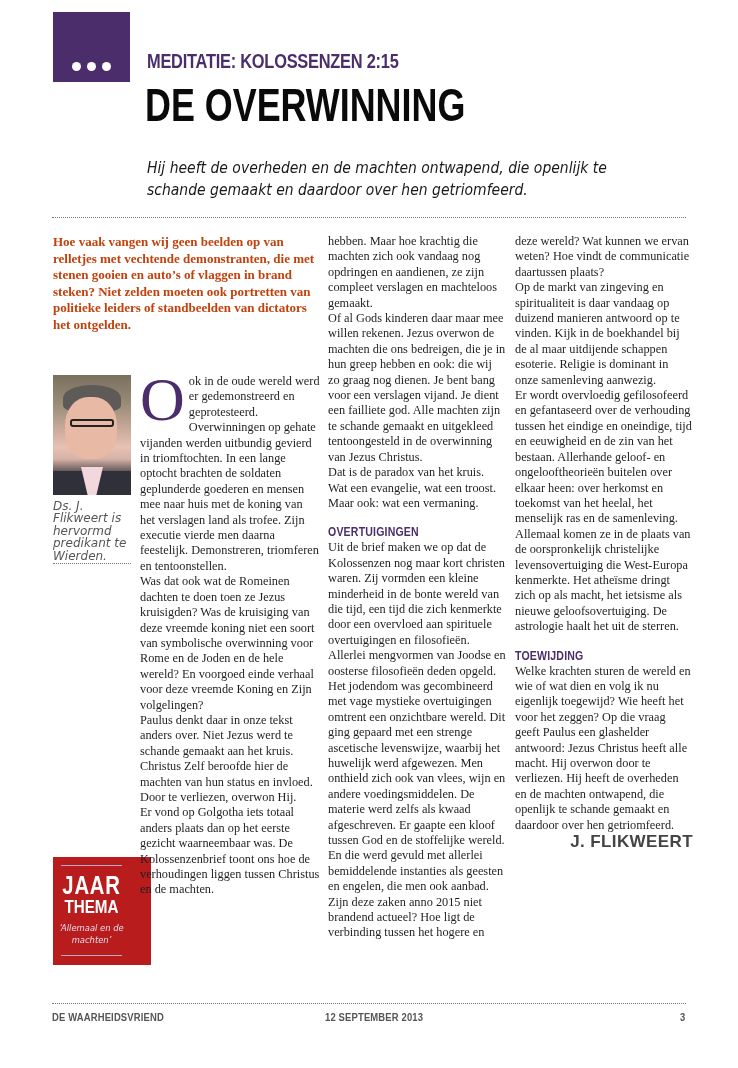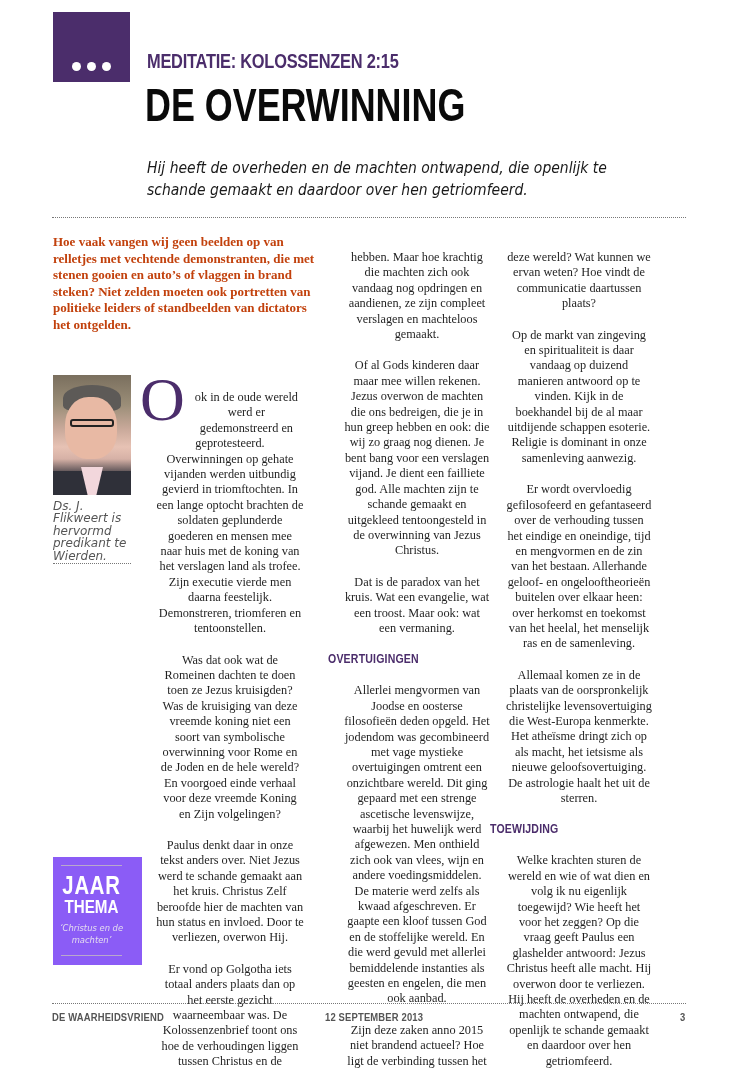--- a/index.html
+++ b/index.html
@@ -20,25 +20,25 @@
     .face { position: absolute; left: 12px; top: 22px; width: 52px; height: 62px; border-radius: 45% 45% 42% 42%; background: #e8b9a4; }
     .hair { position: absolute; left: 10px; top: 10px; width: 58px; height: 26px; border-radius: 50% 50% 20% 20%; background: #5d5a57; }
     .glasses { position: absolute; left: 17px; top: 44px; width: 44px; height: 8px; border: 2px solid #222; border-radius: 3px; box-sizing: border-box; }
     .shirt { position: absolute; left: 0; top: 96px; width: 78px; height: 24px; background: #2f3039; }
     .collar { position: absolute; left: 28px; top: 92px; width: 22px; height: 28px; background: #f2d7dc; clip-path: polygon(0 0, 100% 0, 70% 100%, 30% 100%); }
     .caption { left: 53px; top: 500px; width: 78px; font-family: "DejaVu Sans", sans-serif; font-style: italic; font-size: 12px; line-height: 12.4px; color: #555; }
     .rule-caption { left: 53px; top: 563px; width: 78px; }
     .col1 { left: 140px; top: 374px; width: 180px; }
     .dropcap { float: left; font-family: "Liberation Serif", serif; font-size: 62px; line-height: 46px; color: #4b2d6b; margin: 2px 4px 0 0; height: 46px; }
     .col2 { left: 328px; top: 234px; width: 178px; }
-    .col3 { left: 490px; top: 234px; width: 178px; }
+    .col3 { left: 515px; top: 234px; width: 178px; }
     .subhead { font-family: "Liberation Sans", sans-serif; font-weight: bold; font-size: 12px; color: #4b2d6b; letter-spacing: 0.2px; transform: scaleX(0.88); transform-origin: left; margin-top: 14px; line-height: 15px; }
-    p { margin: 16px; text-align: center; }
-    .signature { text-align: right; font-family: "Liberation Sans", sans-serif; font-weight: bold; font-size: 11px; color: #444; letter-spacing: 0.4px; margin-top: 1px; }
-    .theme-box { left: 53px; top: 857px; width: 89px; height: 108px; background: #8b5cf6; color: #ffffff; text-align: center; }
+    p { margin: 0; }
+    .signature { text-align: right; font-family: "Liberation Sans", sans-serif; font-weight: bold; font-size: 17px; color: #444; letter-spacing: 0.4px; margin-top: 1px; }
+    .theme-box { left: 53px; top: 857px; width: 89px; height: 108px; background: #b91c1c; color: #ffffff; text-align: center; padding-left: 9px; }
     .theme-line { position: absolute; left: 8px; width: 61px; height: 0; border-top: 1px solid #b9a8cc; }
     .theme-jaar { position: absolute; left: 0; width: 77px; top: 16px; font-family: "Liberation Sans", sans-serif; font-weight: bold; font-size: 26px; line-height: 24px; transform: scaleX(0.78); letter-spacing: 1px; }
     .theme-thema { position: absolute; left: 0; width: 77px; top: 40px; font-family: "Liberation Sans", sans-serif; font-weight: bold; font-size: 19px; line-height: 20px; transform: scaleX(0.8); }
     .theme-sub { position: absolute; left: 2px; width: 73px; top: 65px; font-family: "DejaVu Sans", sans-serif; font-style: italic; font-size: 8.4px; line-height: 12px; color: #e4dcef; }
     .footer { top: 1011px; font-family: "Liberation Sans", sans-serif; font-weight: bold; font-size: 11.5px; color: #555; transform: scaleX(0.82); transform-origin: left; white-space: nowrap; letter-spacing: 0.2px; }
     .footer-left { left: 52px; }
     .footer-mid { left: 325px; }
     .footer-right { left: 680px; }
   </style>
 </head>
@@ -65,45 +65,46 @@
   <div class="shirt"></div>
   <div class="collar"></div>
 </div>
 <div class="abs caption">Ds. J. Flikweert is hervormd predikant te Wierden.</div>
 <div class="abs rule rule-caption"></div>
 
 <div class="abs theme-box">
   <div class="theme-line" style="top:8px;"></div>
   <div class="theme-jaar">JAAR</div>
   <div class="theme-thema">THEMA</div>
-  <div class="theme-sub">‘Christus en de machten’</div>
+  <div class="theme-sub">‘Allemaal en de machten’</div>
   <div class="theme-line" style="top:98px;"></div>
 </div>
 
 <div class="abs col col1">
   <span class="dropcap">O</span>
   <p>ok in de oude wereld werd er gedemonstreerd en geprotesteerd. Overwinningen op gehate vijanden werden uitbundig gevierd in triomftochten. In een lange optocht brachten de soldaten geplunderde goederen en mensen mee naar huis met de koning van het verslagen land als trofee. Zijn executie vierde men daarna feestelijk. Demonstreren, triomferen en tentoonstellen.</p>
   <p>Was dat ook wat de Romeinen dachten te doen toen ze Jezus kruisigden? Was de kruisiging van deze vreemde koning niet een soort van symbolische overwinning voor Rome en de Joden en de hele wereld? En voorgoed einde verhaal voor deze vreemde Koning en Zijn volgelingen?</p>
   <p>Paulus denkt daar in onze tekst anders over. Niet Jezus werd te schande gemaakt aan het kruis. Christus Zelf beroofde hier de machten van hun status en invloed. Door te verliezen, overwon Hij.</p>
   <p>Er vond op Golgotha iets totaal anders plaats dan op het eerste gezicht waarneembaar was. De Kolossenzenbrief toont ons hoe de verhoudingen liggen tussen Christus en de machten.</p>
 </div>
 
 <div class="abs col col2">
   <p>hebben. Maar hoe krachtig die machten zich ook vandaag nog opdringen en aandienen, ze zijn compleet verslagen en machteloos gemaakt.</p>
   <p>Of al Gods kinderen daar maar mee willen rekenen. Jezus overwon de machten die ons bedreigen, die je in hun greep hebben en ook: die wij zo graag nog dienen. Je bent bang voor een verslagen vijand. Je dient een failliete god. Alle machten zijn te schande gemaakt en uitgekleed tentoongesteld in de overwinning van Jezus Christus.</p>
   <p>Dat is de paradox van het kruis. Wat een evangelie, wat een troost. Maar ook: wat een vermaning.</p>
   <div class="subhead">OVERTUIGINGEN</div>
+  <p>Uit de brief maken we op dat de Kolossenzen nog maar kort christen waren. Zij vormden een kleine minderheid in de bonte wereld van die tijd, een tijd die zich kenmerkte door een overvloed aan spirituele overtuigingen en filosofieën.</p>
   <p>Allerlei mengvormen van Joodse en oosterse filosofieën deden opgeld. Het jodendom was gecombineerd met vage mystieke overtuigingen omtrent een onzichtbare wereld. Dit ging gepaard met een strenge ascetische levenswijze, waarbij het huwelijk werd afgewezen. Men onthield zich ook van vlees, wijn en andere voedingsmiddelen. De materie werd zelfs als kwaad afgeschreven. Er gaapte een kloof tussen God en de stoffelijke wereld. En die werd gevuld met allerlei bemiddelende instanties als geesten en engelen, die men ook aanbad.</p>
   <p>Zijn deze zaken anno 2015 niet brandend actueel? Hoe ligt de verbinding tussen het hogere en</p>
 </div>
 
 <div class="abs col col3">
   <p>deze wereld? Wat kunnen we ervan weten? Hoe vindt de communicatie daartussen plaats?</p>
   <p>Op de markt van zingeving en spiritualiteit is daar vandaag op duizend manieren antwoord op te vinden. Kijk in de boekhandel bij de al maar uitdijende schappen esoterie. Religie is dominant in onze samenleving aanwezig.</p>
-  <p>Er wordt overvloedig gefilosofeerd en gefantaseerd over de verhouding tussen het eindige en oneindige, tijd en mengvormen en de zin van het bestaan. Allerhande geloof- en ongelooftheorieën buitelen over elkaar heen: over herkomst en toekomst van het heelal, het menselijk ras en de samenleving.</p>
+  <p>Er wordt overvloedig gefilosofeerd en gefantaseerd over de verhouding tussen het eindige en oneindige, tijd en eeuwigheid en de zin van het bestaan. Allerhande geloof- en ongelooftheorieën buitelen over elkaar heen: over herkomst en toekomst van het heelal, het menselijk ras en de samenleving.</p>
   <p>Allemaal komen ze in de plaats van de oorspronkelijk christelijke levensovertuiging die West-Europa kenmerkte. Het atheïsme dringt zich op als macht, het ietsisme als nieuwe geloofsovertuiging. De astrologie haalt het uit de sterren.</p>
   <div class="subhead">TOEWIJDING</div>
   <p>Welke krachten sturen de wereld en wie of wat dien en volg ik nu eigenlijk toegewijd? Wie heeft het voor het zeggen? Op die vraag geeft Paulus een glashelder antwoord: Jezus Christus heeft alle macht. Hij overwon door te verliezen. Hij heeft de overheden en de machten ontwapend, die openlijk te schande gemaakt en daardoor over hen getriomfeerd.</p>
   <div class="signature">J. FLIKWEERT</div>
 </div>
 
 <div class="abs rule rule-bottom"></div>
 <div class="abs footer footer-left">DE WAARHEIDSVRIEND</div>
 <div class="abs footer footer-mid">12 SEPTEMBER 2013</div>
 <div class="abs footer footer-right">3</div>

